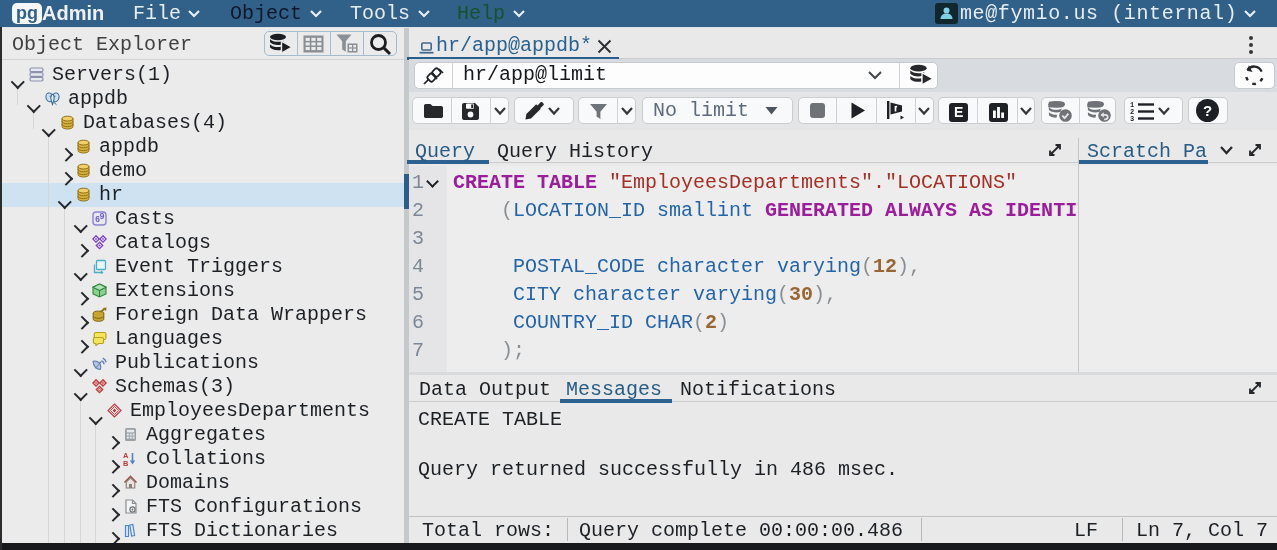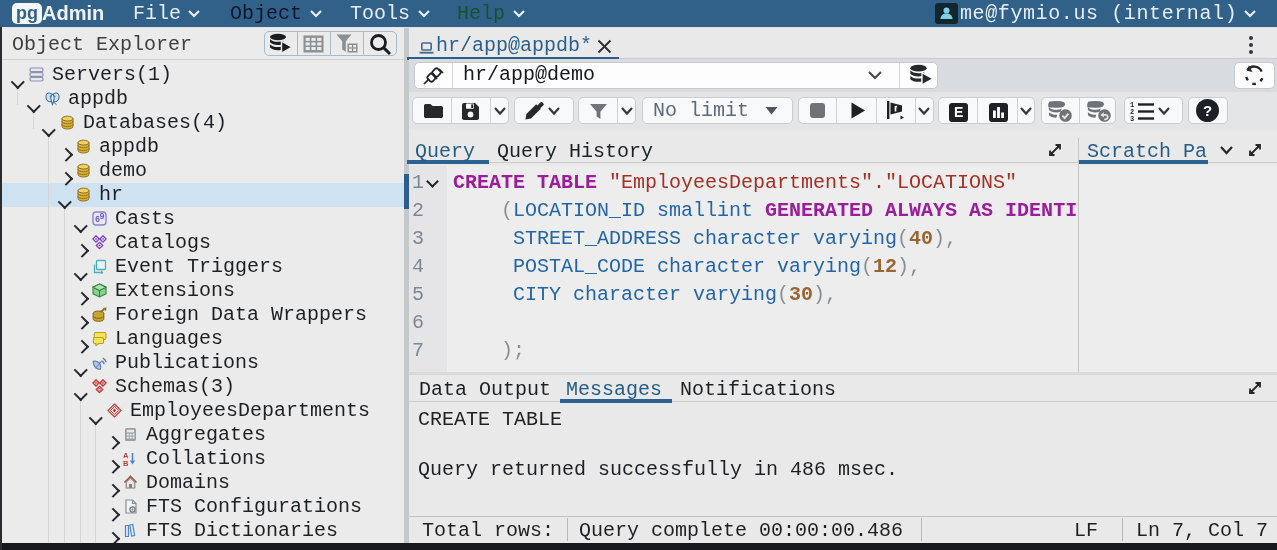--- a/index.html
+++ b/index.html
@@ -338,21 +338,21 @@
 <svg style="left:422px;top:65px" width="24" height="22" viewBox="0 0 24 22">
     <g stroke="#1d2126" stroke-width="1.7" fill="none">
       <line x1="2" y1="19" x2="7" y2="14"></line>
       <rect x="6" y="9" width="7" height="7" rx="2" transform="rotate(-45 9.5 12.5)"></rect>
       <rect x="11" y="4" width="7" height="7" rx="2" transform="rotate(-45 14.5 7.5)"></rect>
       <line x1="17" y1="4" x2="21" y2="8"></line>
       <line x1="9" y1="8" x2="15" y2="14"></line>
     </g>
   </svg>
 <div class="a" style="left:452px;top:63px;width:1px;height:25px;background:#d4d7da"></div>
-<span class="t" style="left:463px;top:63px;color:#15191d">hr/app@demo</span>
+<span class="t" style="left:463px;top:63px;color:#15191d">hr/app@limit</span>
 <svg style="left:867px;top:70px" width="16" height="11" viewBox="0 0 16 11">
     <polyline points="2,2 8,8 14,2" fill="none" stroke="#43474b" stroke-width="2"></polyline>
   </svg>
 <div class="a" style="left:899px;top:63px;width:1px;height:25px;background:#d4d7da"></div>
 <svg style="left:909px;top:64px" width="26" height="22" viewBox="0 0 26 22">
     <g fill="#26282c">
       <ellipse cx="9.5" cy="4.2" rx="8.2" ry="3.4"></ellipse>
       <path d="M1.3 6.5c1.5 1.65 4.6 2.7 8.2 2.7 2.2 0 4.2-.4 5.7-1.05v3.2c-1.5.65-3.5 1.05-5.7 1.05-3.6 0-6.7-1.05-8.2-2.7z"></path>
       <path d="M1.3 11.9c1.5 1.65 4.6 2.7 8.2 2.7 1.05 0 2.05-.1 3-.25v3.25c-.95.15-1.95.25-3 .25-3.6 0-6.7-1.05-8.2-2.7z"></path>
       <path d="M13 8.7l10.8 6.1L13 20.9z" stroke="#fbfbfc" stroke-width="1.3"></path>
@@ -513,23 +513,23 @@
 <span class="t" style="left:412px;top:197px;line-height:28px;color:#7d8896">2</span>
 <span class="t" style="left:412px;top:225px;line-height:28px;color:#7d8896">3</span>
 <span class="t" style="left:412px;top:253px;line-height:28px;color:#7d8896">4</span>
 <span class="t" style="left:412px;top:281px;line-height:28px;color:#7d8896">5</span>
 <span class="t" style="left:412px;top:309px;line-height:28px;color:#7d8896">6</span>
 <span class="t" style="left:412px;top:337px;line-height:28px;color:#7d8896">7</span>
 <div class="a" style="left:428px;top:177px;width:9px;height:9px;border-right:2.4px solid #1d2126;border-bottom:2.4px solid #1d2126;transform:rotate(45deg)"></div>
 <div class="a" style="left:447px;top:166px;width:631px;height:206px;overflow:hidden">
     <div style="position:absolute;left:6px;top:3px;font-size:20px;line-height:28px;white-space:pre"><b class="k">CREATE TABLE</b> <span class="s">"EmployeesDepartments"."LOCATIONS"</span></div>
     <div style="position:absolute;left:6px;top:31px;font-size:20px;line-height:28px;white-space:pre">    <span class="p">(</span><span class="i">LOCATION_ID smallint </span><b class="k">GENERATED ALWAYS AS IDENTITY</b></div>
-    <div style="position:absolute;left:6px;top:59px;font-size:20px;line-height:28px;white-space:pre">     <span class="i">STREET_ADDRESS character varying</span><span class="p">(</span><b class="n">40</b><span class="p">),</span></div>
     <div style="position:absolute;left:6px;top:87px;font-size:20px;line-height:28px;white-space:pre">     <span class="i">POSTAL_CODE character varying</span><span class="p">(</span><b class="n">12</b><span class="p">),</span></div>
     <div style="position:absolute;left:6px;top:115px;font-size:20px;line-height:28px;white-space:pre">     <span class="i">CITY character varying</span><span class="p">(</span><b class="n">30</b><span class="p">),</span></div>
+    <div style="position:absolute;left:6px;top:143px;font-size:20px;line-height:28px;white-space:pre">     <span class="i">COUNTRY_ID CHAR</span><span class="p">(</span><b class="n">2</b><span class="p">)</span></div>
     <div style="position:absolute;left:6px;top:171px;font-size:20px;line-height:28px;white-space:pre">    <span class="p">);</span></div>
   </div>
 
 <div class="a" style="left:409px;top:372px;width:868px;height:3px;background:#d9dadc"></div>
 <div class="a" style="left:409px;top:375px;width:868px;height:28px;background:#e9e9e9"></div>
 <div class="a" style="left:409px;top:401px;width:868px;height:1px;background:#c9cbcd"></div>
 <span class="t" style="left:419px;top:378px;color:#1d2126">Data Output</span>
 <span class="t" style="left:566px;top:378px;color:#275d84">Messages</span>
 <div class="a" style="left:560px;top:399px;width:112px;height:4px;background:#2c6191"></div>
 <span class="t" style="left:680px;top:378px;color:#1d2126">Notifications</span>

